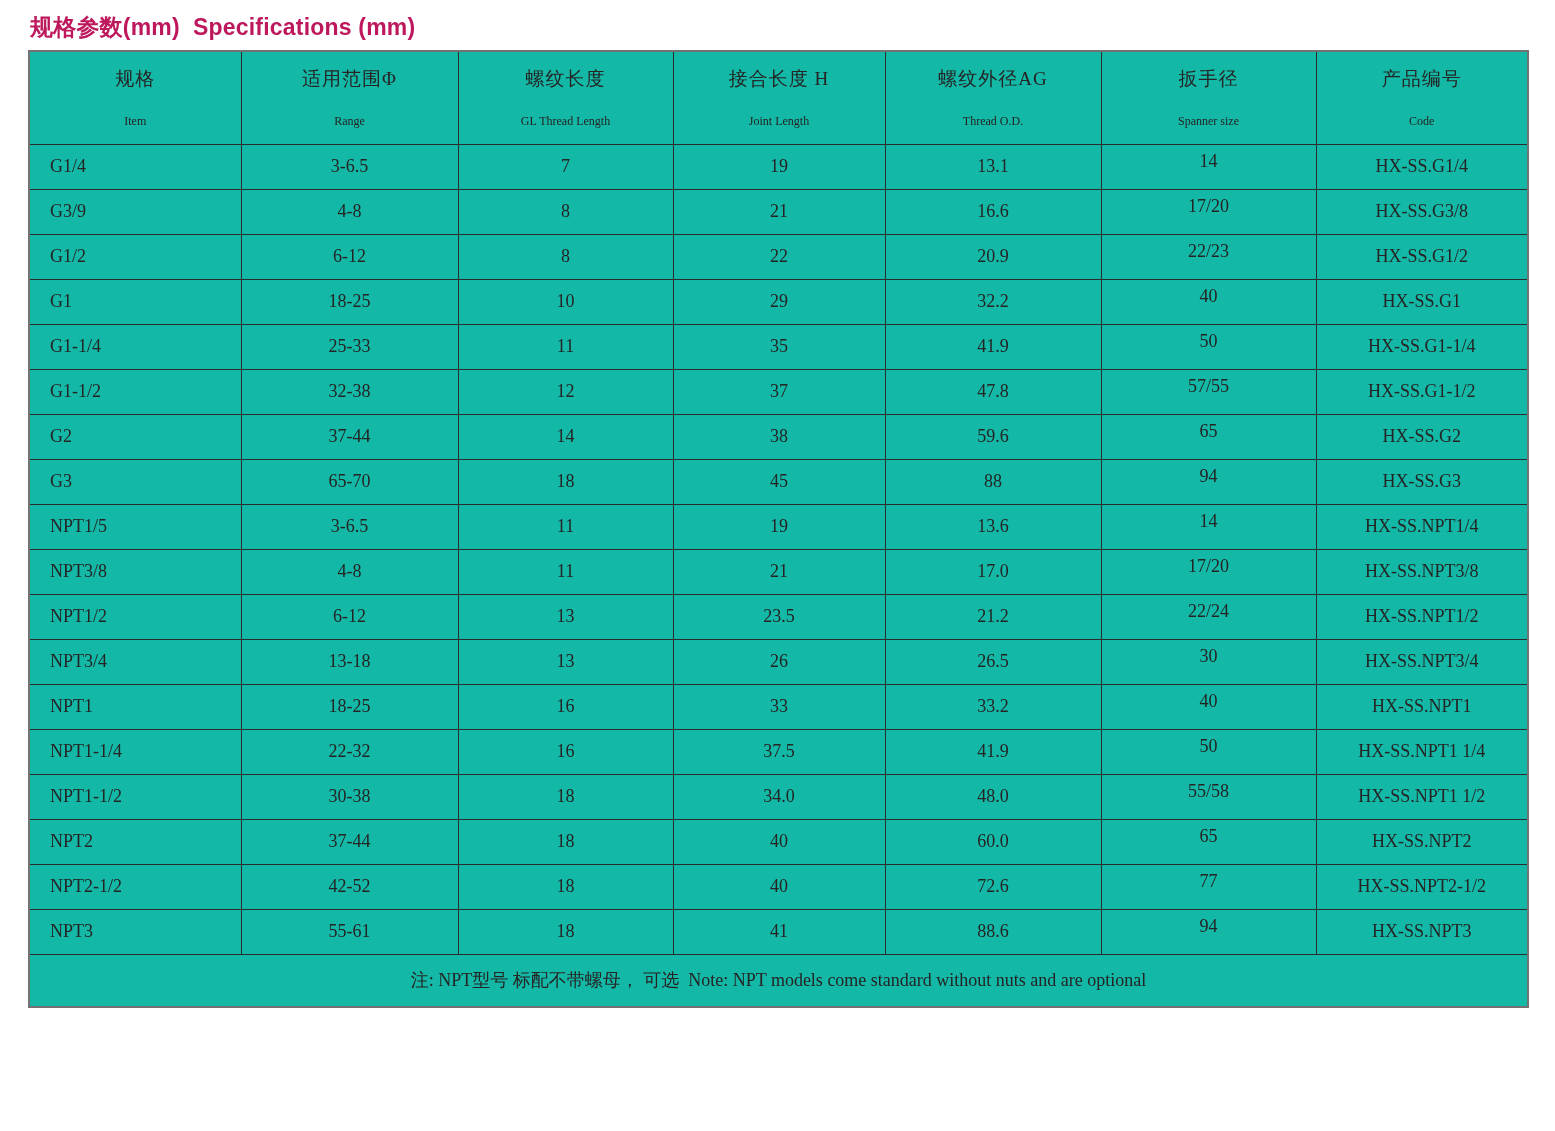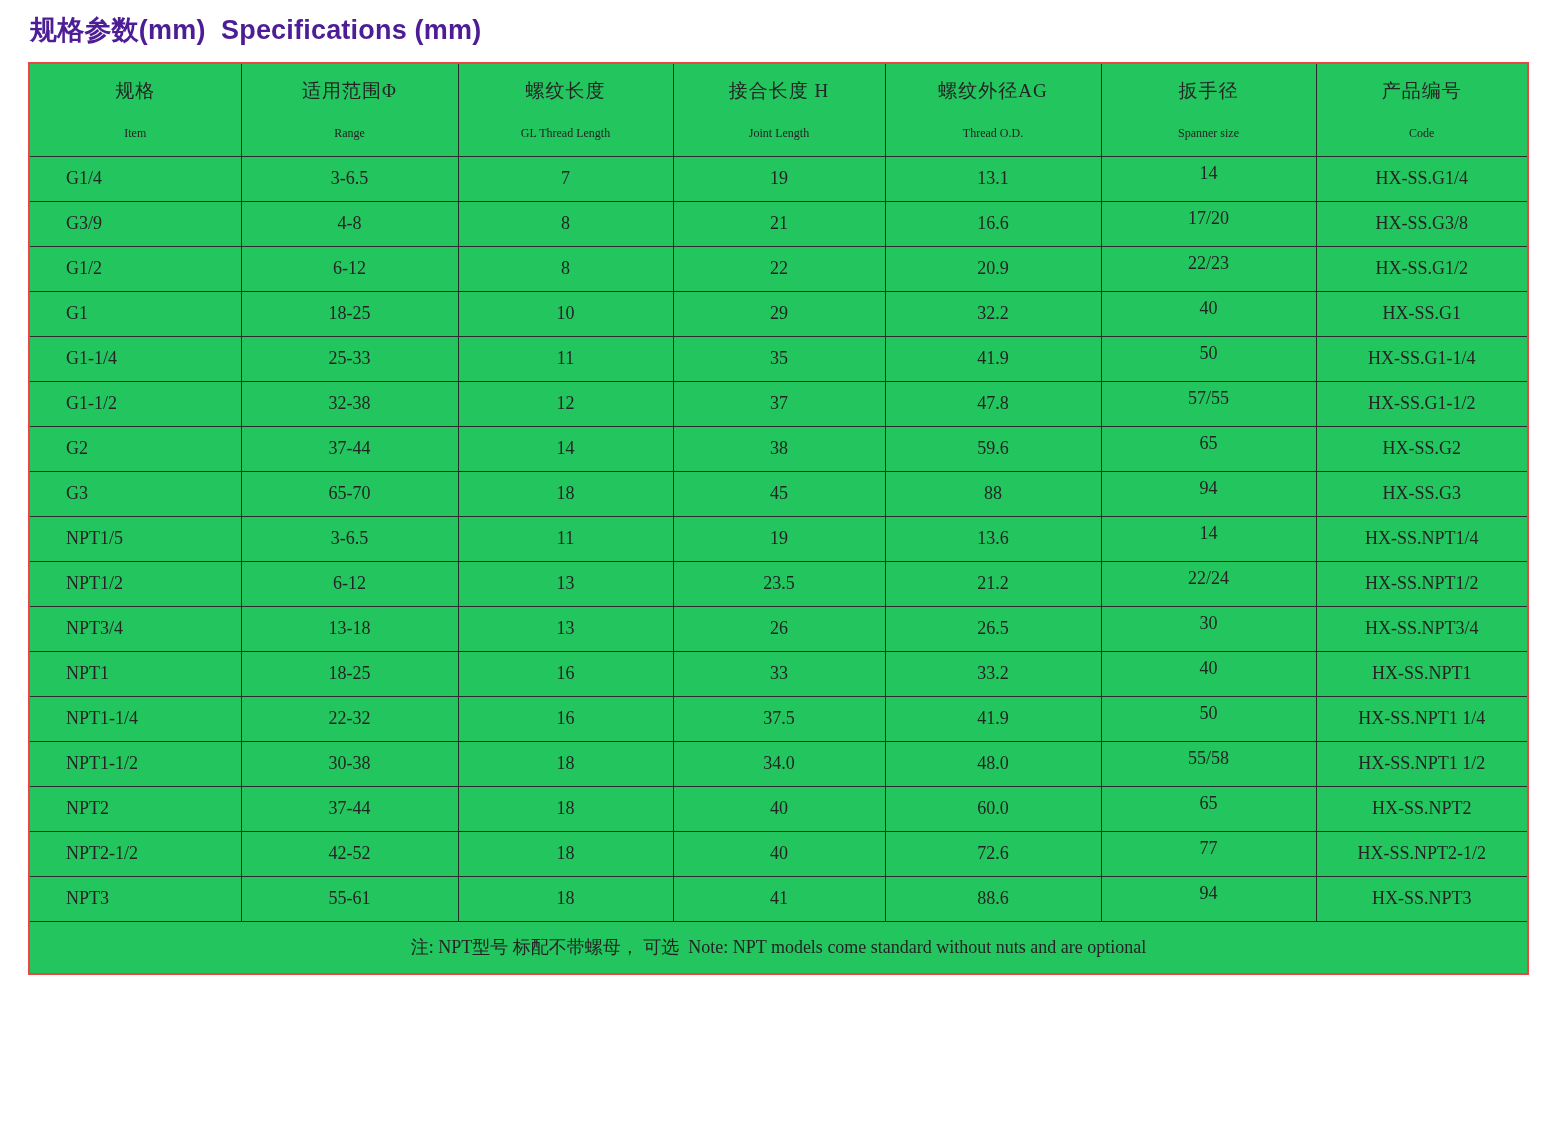--- a/index.html
+++ b/index.html
@@ -7,42 +7,42 @@
     position:relative;
     width:1555px;height:1131px;
     background:#ffffff;
     font-family:"Liberation Serif", serif;
     color:#242424;
     overflow:hidden;
   }
   .title{
     position:absolute;left:30px;top:12px;
     font-family:"Liberation Sans", sans-serif;
-    font-weight:700;font-size:27px;color:#4c1d95;
+    font-weight:700;font-size:23px;color:#be185d;
     white-space:pre;letter-spacing:0.2px;
   }
   table.spec{
-    position:absolute;left:28px;top:62px;
+    position:absolute;left:28px;top:50px;
     width:1499px;
     border-collapse:collapse;table-layout:fixed;
-    border:2px solid #ef4444;
-    background:#22c55e;
+    border:2px solid #737373;
+    background:#14b8a6;
   }
   table.spec th, table.spec td{
     border:1.5px solid #2b2b2b;
     text-align:center;vertical-align:middle;
     font-size:18px;font-weight:400;color:#242424;
     padding:0;overflow:hidden;
   }
   thead tr{height:93px;}
   tbody tr{height:45px;}
   tfoot tr{height:53px;}
   th .hdr-zh{font-size:19px;margin-bottom:22px;letter-spacing:1px;}
   th .hdr-en{font-size:12px;}
-  tbody td:first-child{text-align:left;padding-left:36px;}
+  tbody td:first-child{text-align:left;padding-left:20px;}
   tbody td.spanner{padding-bottom:11px;}
   tfoot td{
     text-align:left;padding-left:64px;
     font-size:18.5px;white-space:pre-wrap;
   }
 </style>
 </head>
 <body>
 
 <div class="page">
@@ -166,20 +166,29 @@
         <tr>
           <td>NPT1/5</td>
           <td>3-6.5</td>
           <td>11</td>
           <td>19</td>
           <td>13.6</td>
           <td class="spanner">14</td>
           <td>HX-SS.NPT1/4</td>
         </tr>
         <tr>
+          <td>NPT3/8</td>
+          <td>4-8</td>
+          <td>11</td>
+          <td>21</td>
+          <td>17.0</td>
+          <td class="spanner">17/20</td>
+          <td>HX-SS.NPT3/8</td>
+        </tr>
+        <tr>
           <td>NPT1/2</td>
           <td>6-12</td>
           <td>13</td>
           <td>23.5</td>
           <td>21.2</td>
           <td class="spanner">22/24</td>
           <td>HX-SS.NPT1/2</td>
         </tr>
         <tr>
           <td>NPT3/4</td>

